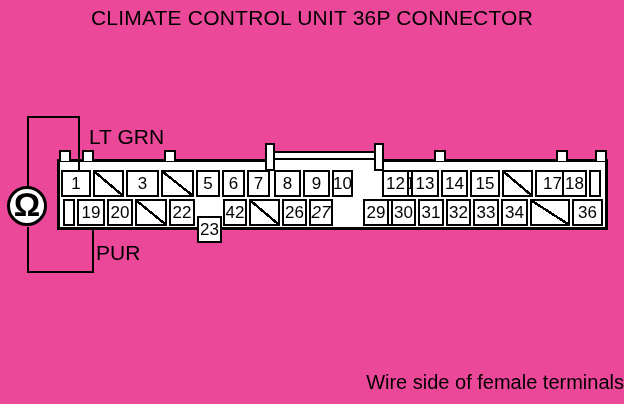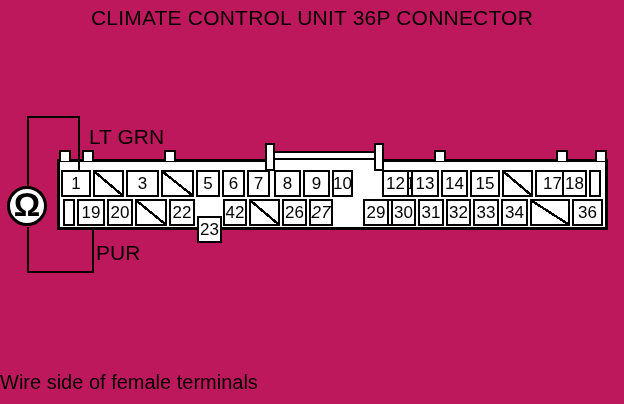--- a/index.html
+++ b/index.html
@@ -1,26 +1,26 @@
 <!DOCTYPE html>
 <html><head>
 <meta charset="utf-8">
 <style>
   html,body { margin:0; padding:0; background:#ffffff; }
   .stage {
-    position:relative; width:624px; height:404px; background:#be185d;
+    position:relative; width:624px; height:404px; background:#ec4899;
     font-family:"Liberation Sans","DejaVu Sans",sans-serif; color:#000;
     overflow:hidden;
   }
   .title {
     position:absolute; left:0; top:6px; width:624px; text-align:center;
     font-size:21px; font-weight:500; letter-spacing:0.2px; white-space:nowrap;
   }
   .caption {
-    position:absolute; left:0; top:371px; width:624px; text-align:left;
+    position:absolute; left:0; top:371px; width:624px; text-align:right;
     font-size:20px; font-weight:400; white-space:nowrap;
   }
   .shell {
     position:absolute; left:57px; top:159px; width:551px; height:71px;
     border:3px solid #000; background:#fff; box-sizing:border-box; z-index:1;
   }
   .tab {
     position:absolute; width:12px; height:11px; top:150px;
     border:2px solid #000; border-bottom:none; background:#fff;
     box-sizing:border-box; z-index:2;

